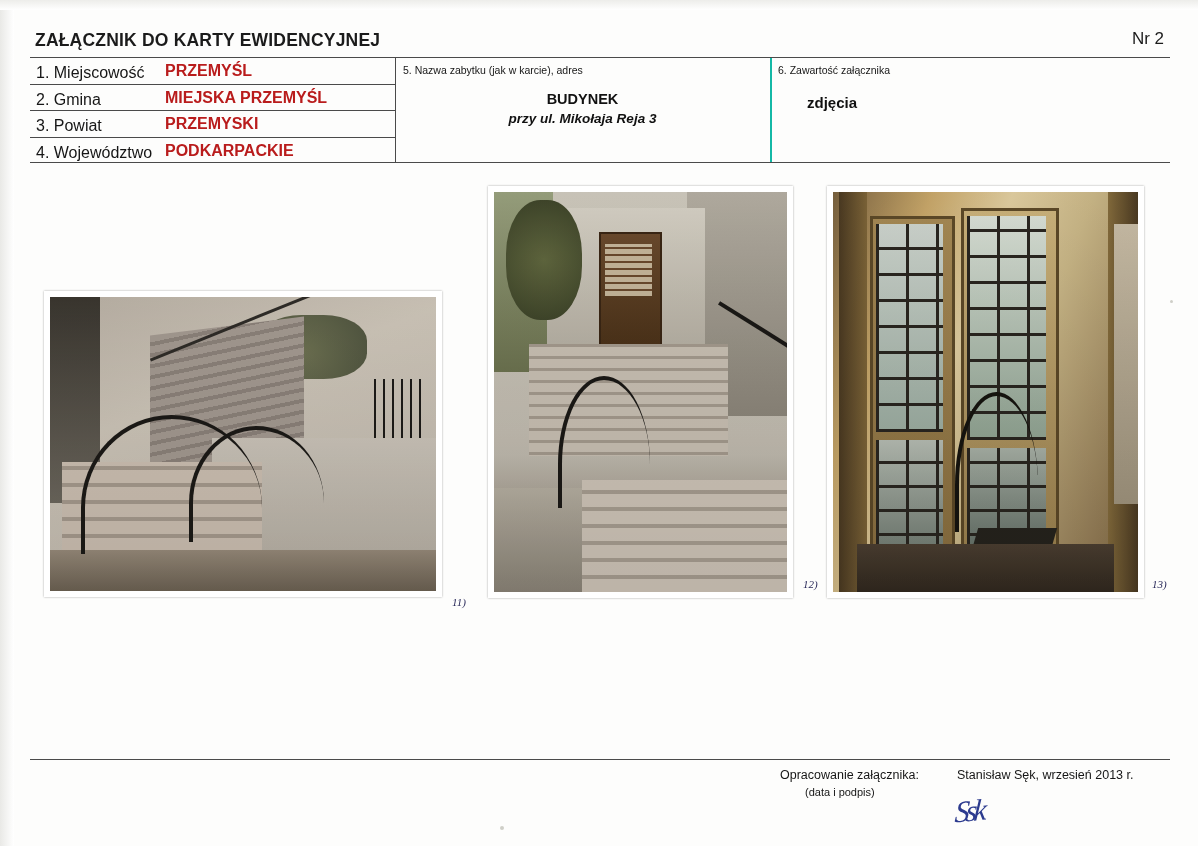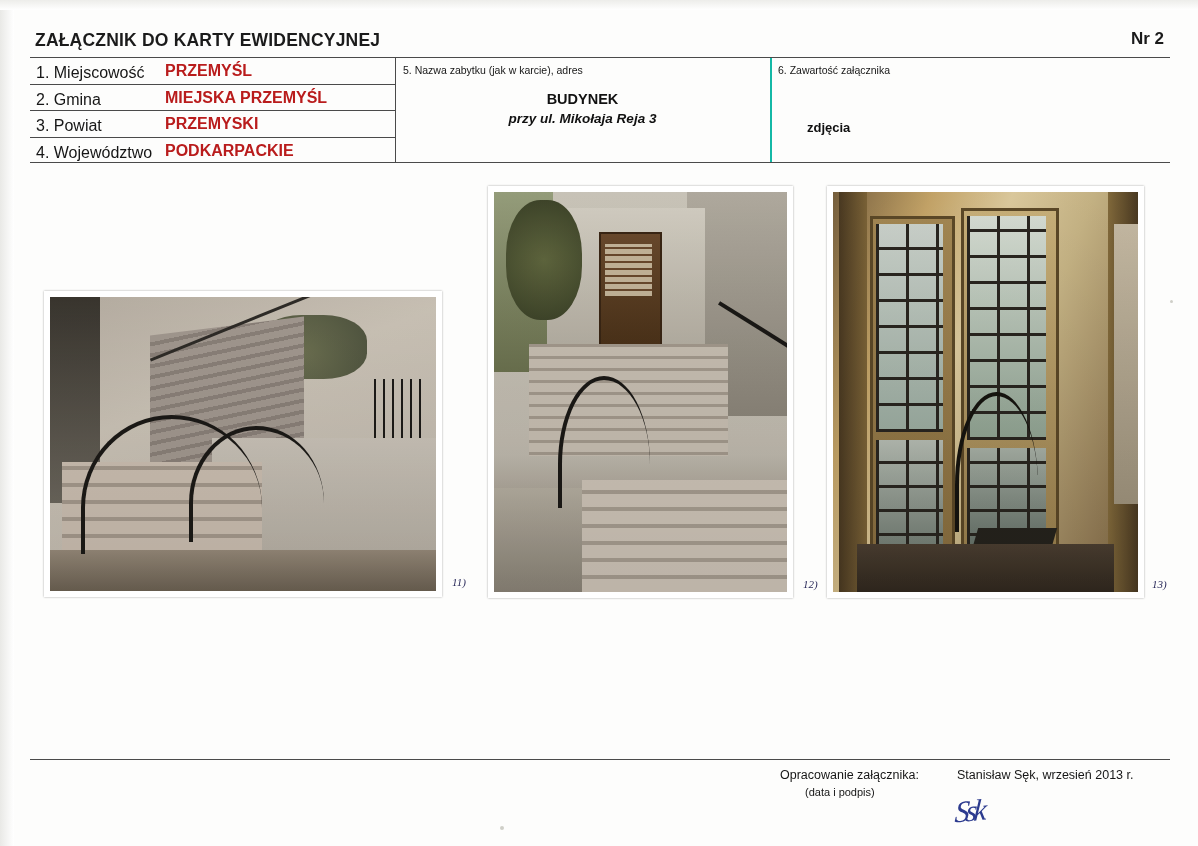--- a/index.html
+++ b/index.html
@@ -54,21 +54,21 @@
     font-size: 17.5px;
     font-weight: bold;
     letter-spacing: 0.2px;
     color: #1b1b1b;
   }
   .doc-number {
     position: absolute;
     right: 6px;
     top: 1px;
     font-size: 17px;
-    font-weight: bold;
+    font-weight: normal;
     color: #1b1b1b;
   }
   .rule-top {
     position: absolute;
     left: 30px;
     top: 57px;
     width: 1140px;
     height: 1px;
     background: #4a4a4a;
   }
@@ -139,24 +139,23 @@
   }
   .mid-title .line2 {
     font-size: 13.5px;
     font-weight: bold;
     font-style: italic;
   }
   .right-value {
     position: absolute;
     left: 37px;
     top: 36px;
-    font-size: 13px;
+    font-size: 15px;
     font-weight: bold;
     color: #111;
-    margin-top: 26px;
   }
   .rule-table-bottom {
     position: absolute;
     left: 30px;
     top: 162px;
     width: 1140px;
     height: 1px;
     background: #4a4a4a;
   }
 
@@ -408,21 +407,21 @@
       <div class="p1-rail"></div>
       <div class="p1-fence"></div>
       <div class="p1-platform"></div>
       <div class="p1-lowerStairs"></div>
       <div class="p1-ground"></div>
       <div class="p1-handrail"></div>
       <div class="p1-handrail2"></div>
       <div class="photo-shade"></div>
     </div>
   </div>
-  <div class="photo-caption" style="left:452px; top:576px;">11)</div>
+  <div class="photo-caption" style="left:452px; top:596px;">11)</div>
 
   <div class="photo-frame" id="photo2">
     <div class="photo">
       <div class="p2-sky"></div>
       <div class="p2-wallL"></div>
       <div class="p2-wallR"></div>
       <div class="p2-building"></div>
       <div class="p2-door"></div>
       <div class="p2-doorglass"></div>
       <div class="p2-ivy"></div>

